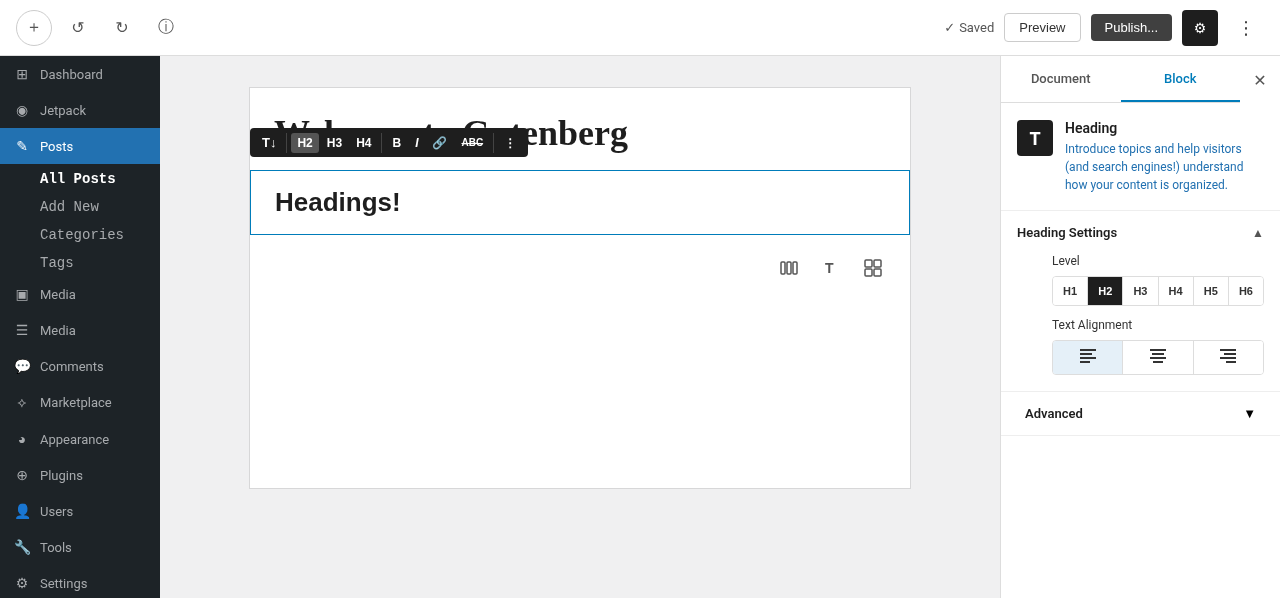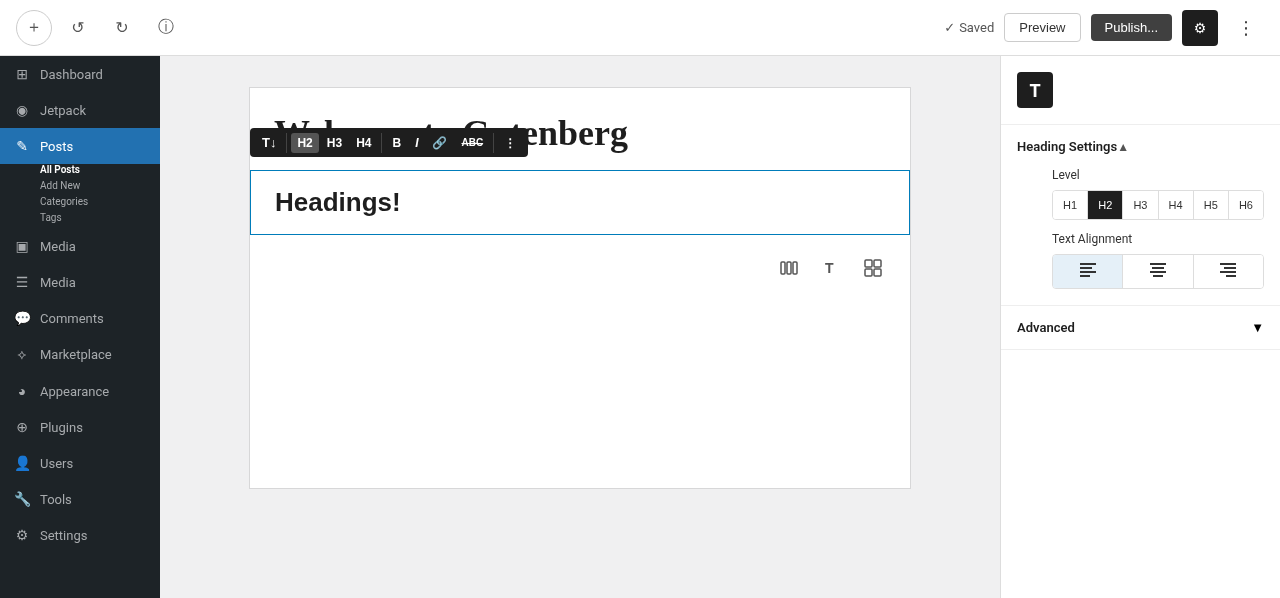--- a/index.html
+++ b/index.html
@@ -50,21 +50,21 @@
       flex-shrink: 0; overflow-y: auto; font-size: 13px;
     }
     .sidebar-item {
       display: flex; align-items: center; gap: 10px;
       padding: 10px 14px; cursor: pointer; color: #a7aaad;
     }
     .sidebar-item.active { background: #2271b1; color: #fff; }
     .sidebar-item-icon { font-size: 14px; width: 16px; text-align: center; flex-shrink: 0; }
     .sidebar-submenu { padding-left: 40px; }
     .sidebar-submenu-item {
-      padding: 0 14px 5px 0; cursor: pointer; color: #a7aaad; font-size: 10px;
+      padding: 7px 14px 5px 0; cursor: pointer; color: #a7aaad; font-size: 14px; font-family: Liberation Mono, monospace;
     }
     .sidebar-submenu-item.active { color: #fff; font-weight: 600; }
     .sidebar-item.active { position: relative; }
 
     
     .editor-area {
       flex: 1; background: #f0f0f1; overflow-y: auto;
       display: flex; flex-direction: column; align-items: center; padding: 32px 24px;
     }
     .editor-canvas {
@@ -125,49 +125,49 @@
     .block-icon {
       width: 36px; height: 36px; background: #1e1e1e; color: #fff;
       display: flex; align-items: center; justify-content: center;
       font-size: 18px; font-weight: 700; border-radius: 4px; flex-shrink: 0;
     }
     .block-info-text h3 { font-size: 14px; font-weight: 600; color: #1e1e1e; margin-bottom: 4px; }
     .block-info-text p { font-size: 12px; color: #2271b1; line-height: 1.5; }
 
     .panel-section { border-bottom: 1px solid #eee; }
     .panel-section-header {
-      display: flex; align-items: center;
+      display: flex; justify-content: space-between; align-items: center;
       padding: 14px 16px; cursor: pointer;
     }
     .panel-section-title { font-size: 13px; font-weight: 600; color: #1e1e1e; }
     .panel-section-chevron { color: #555; font-size: 12px; }
     .panel-section-content { padding: 0 16px 16px; margin-left: 35px; }
 
     .level-label { font-size: 12px; color: #333; margin-bottom: 8px; }
     .level-buttons { display: flex; gap: 0; border: 1px solid #ddd; border-radius: 4px; overflow: hidden; }
     .level-btn {
-      flex: 1; padding: 8px 4px; text-align: center; font-size: 11px; font-weight: 400;
+      flex: 1; padding: 8px 4px; text-align: center; font-size: 11px; font-weight: 700;
       cursor: pointer; background: #fff; border: none; border-right: 1px solid #ddd; color: #333;
     }
     .level-btn:last-child { border-right: none; }
     .level-btn.active { background: #1e1e1e; color: #fff; }
 
     .alignment-label { font-size: 12px; color: #333; margin: 12px 0 8px; }
     .alignment-buttons { display: flex; gap: 0; border: 1px solid #ddd; border-radius: 4px; overflow: hidden; }
     .align-btn {
       flex: 1; padding: 8px; text-align: center; cursor: pointer;
       background: #fff; border: none; border-right: 1px solid #ddd; color: #333; font-size: 13px;
     }
     .align-btn:last-child { border-right: none; }
     .align-btn.active { background: #e5f0f8; }
 
     .advanced-section { padding: 0; }
     .advanced-header {
       display: flex; justify-content: space-between; align-items: center;
-      padding: 14px 16px; cursor: pointer; background: #fff;
+      padding: 14px 24px; cursor: pointer; background: #fff;
     }
     .advanced-title { font-size: 13px; font-weight: 600; color: #1e1e1e; }
 
     .panel-tabs-row { display: flex; align-items: center; }
   </style>
 </head>
 <body>
 
 <div class="top-toolbar">
   <div class="toolbar-left">
@@ -302,23 +302,36 @@
             <rect x="1" y="10" width="7" height="7" rx="1" stroke="#555" stroke-width="1.5" fill="none"></rect>
             <rect x="10" y="10" width="7" height="7" rx="1" stroke="#555" stroke-width="1.5" fill="none"></rect>
           </svg>
         </button>
       </div>
     </div>
   </div>
 
   <div class="right-panel">
 
+    <div class="panel-tabs-row">
+      <div class="panel-tabs" style="flex:1;">
+        <div class="panel-tab">Document</div>
+        <div class="panel-tab active">Block</div>
+      </div>
+      <button class="panel-close">
+        <span>✕</span>
+      </button>
+    </div>
 
     <div class="block-info">
       <div class="block-icon">T</div>
+      <div class="block-info-text">
+        <h3>Heading</h3>
+        <p>Introduce topics and help visitors (and search engines!) understand how your content is organized.</p>
+      </div>
     </div>
 
     <div class="panel-section">
       <div class="panel-section-header">
         <span class="panel-section-title">Heading Settings</span>
         <span class="panel-section-chevron">▲</span>
       </div>
       <div class="panel-section-content">
         <div class="level-label">Level</div>
         <div class="level-buttons">

